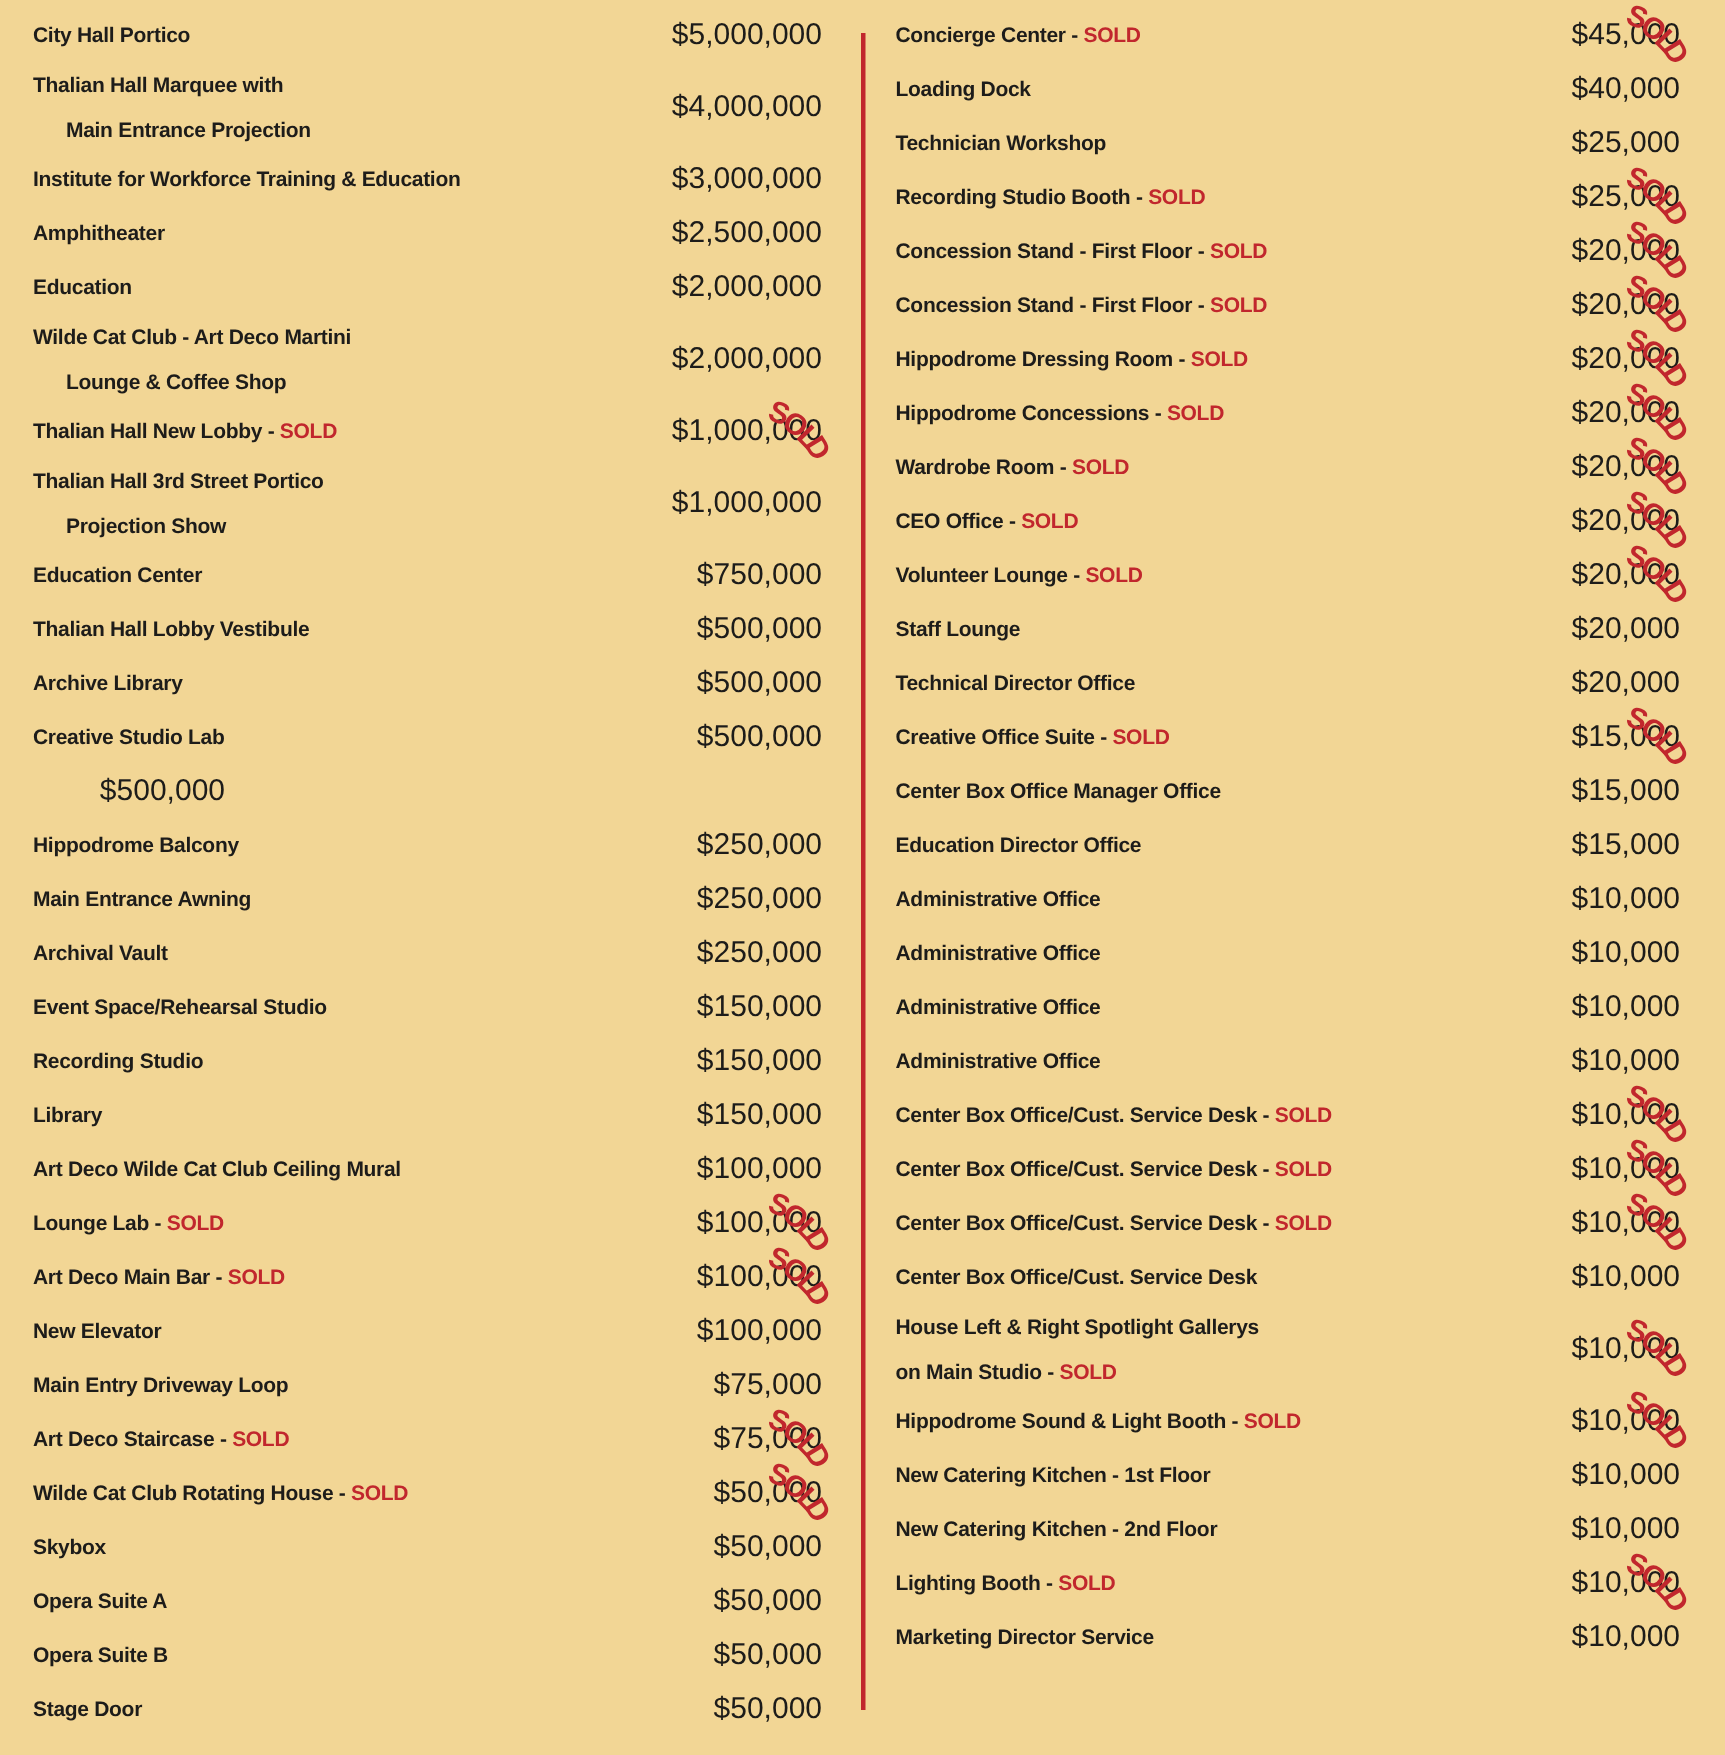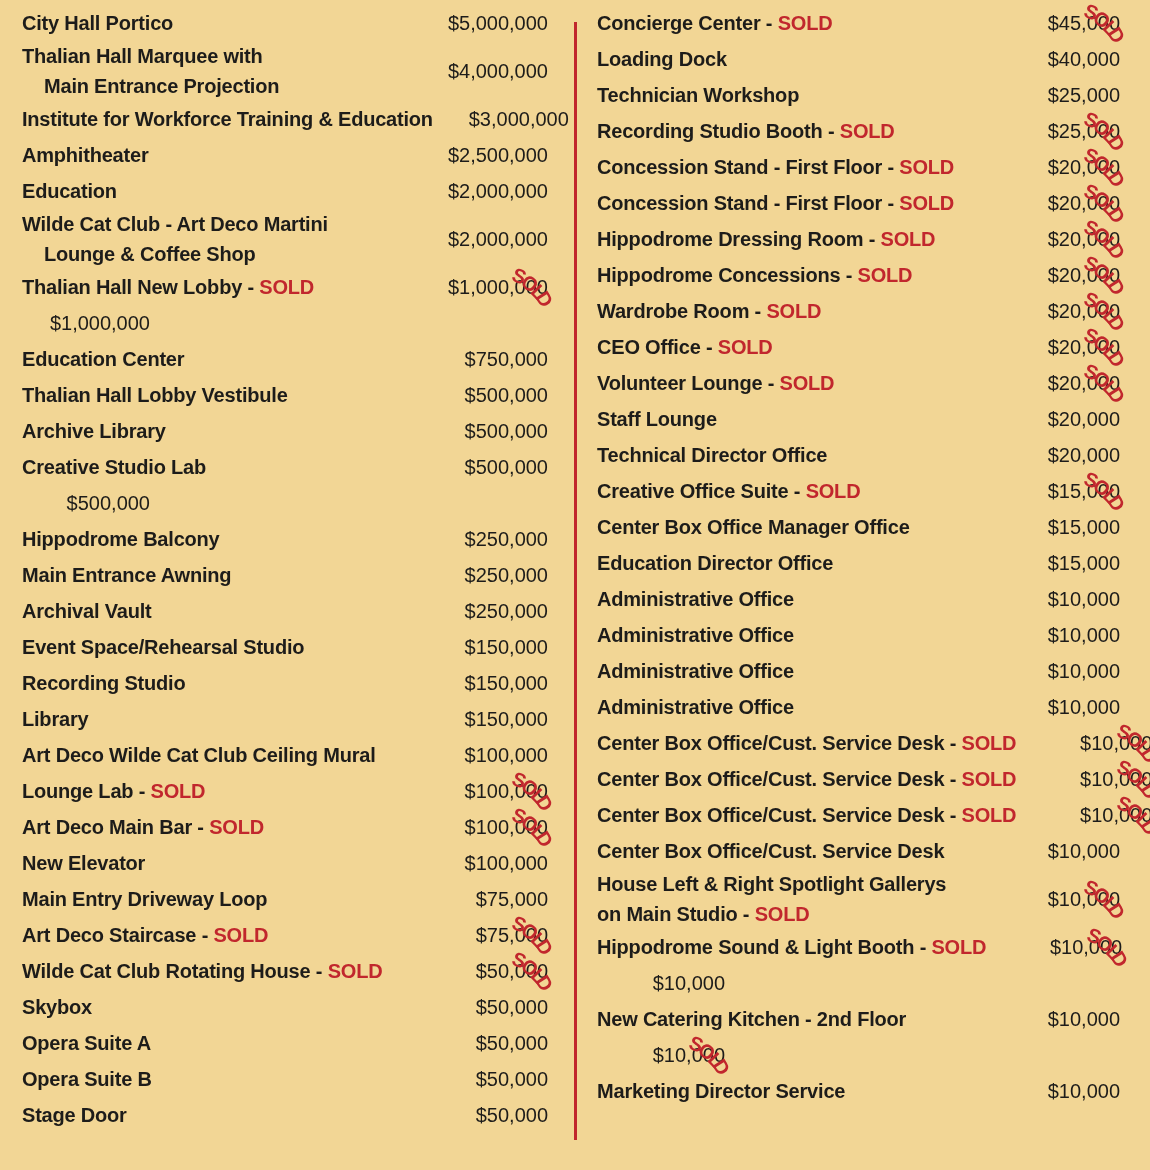--- a/index.html
+++ b/index.html
@@ -28,21 +28,21 @@
     background:#c1272d;
   }
   .row{
     display:flex;
     align-items:center;
     min-height:36px;
   }
   .name{
     flex:1;
     font-weight:700;
-    font-size:20px;
+    font-size:14px;
     line-height:30px;
     letter-spacing:-0.2px;
     padding-right:8px;
   }
   .name .line{white-space:nowrap;}
   .name .line.indent{padding-left:22px;}
   .sold-label{color:#c1272d;font-weight:700;}
   .price{
     flex:none;
     width:128px;
@@ -112,20 +112,24 @@
         </div>
         <div class="price"><span>$2,000,000</span></div>
       </div>
       <div class="row">
         <div class="name">
           <div class="line"><span>Thalian Hall New Lobby</span> - <span class="sold-label" style="color: rgb(193, 39, 45);">SOLD</span></div>
         </div>
         <div class="price"><span>$1,000,000</span><span class="stamp" style="color: rgb(193, 39, 45);"><span class="st-l">S</span><span class="st-l">O</span><span class="st-l">L</span><span class="st-l">D</span></span></div>
       </div>
       <div class="row">
+        <div class="name">
+          <div class="line"><span>Thalian Hall 3rd Street Portico</span></div>
+          <div class="line indent"><span>Projection Show</span></div>
+        </div>
         <div class="price"><span>$1,000,000</span></div>
       </div>
       <div class="row">
         <div class="name">
           <div class="line"><span>Education Center</span></div>
         </div>
         <div class="price"><span>$750,000</span></div>
       </div>
       <div class="row">
         <div class="name">
@@ -404,29 +408,35 @@
         </div>
         <div class="price"><span>$10,000</span><span class="stamp" style="color: rgb(193, 39, 45);"><span class="st-l">S</span><span class="st-l">O</span><span class="st-l">L</span><span class="st-l">D</span></span></div>
       </div>
       <div class="row">
         <div class="name">
           <div class="line"><span>Hippodrome Sound &amp; Light Booth</span> - <span class="sold-label" style="color: rgb(193, 39, 45);">SOLD</span></div>
         </div>
         <div class="price"><span>$10,000</span><span class="stamp" style="color: rgb(193, 39, 45);"><span class="st-l">S</span><span class="st-l">O</span><span class="st-l">L</span><span class="st-l">D</span></span></div>
       </div>
       <div class="row">
+        <div class="name">
+          <div class="line"><span>New Catering Kitchen - 1st Floor</span></div>
+        </div>
         <div class="price"><span>$10,000</span></div>
       </div>
       <div class="row">
         <div class="name">
           <div class="line"><span>New Catering Kitchen - 2nd Floor</span></div>
         </div>
         <div class="price"><span>$10,000</span></div>
       </div>
       <div class="row">
+        <div class="name">
+          <div class="line"><span>Lighting Booth</span> - <span class="sold-label" style="color: rgb(193, 39, 45);">SOLD</span></div>
+        </div>
         <div class="price"><span>$10,000</span><span class="stamp" style="color: rgb(193, 39, 45);"><span class="st-l">S</span><span class="st-l">O</span><span class="st-l">L</span><span class="st-l">D</span></span></div>
       </div>
       <div class="row">
         <div class="name">
           <div class="line"><span>Marketing Director Service</span></div>
         </div>
         <div class="price"><span>$10,000</span></div>
       </div>
     </div>
 </div>

